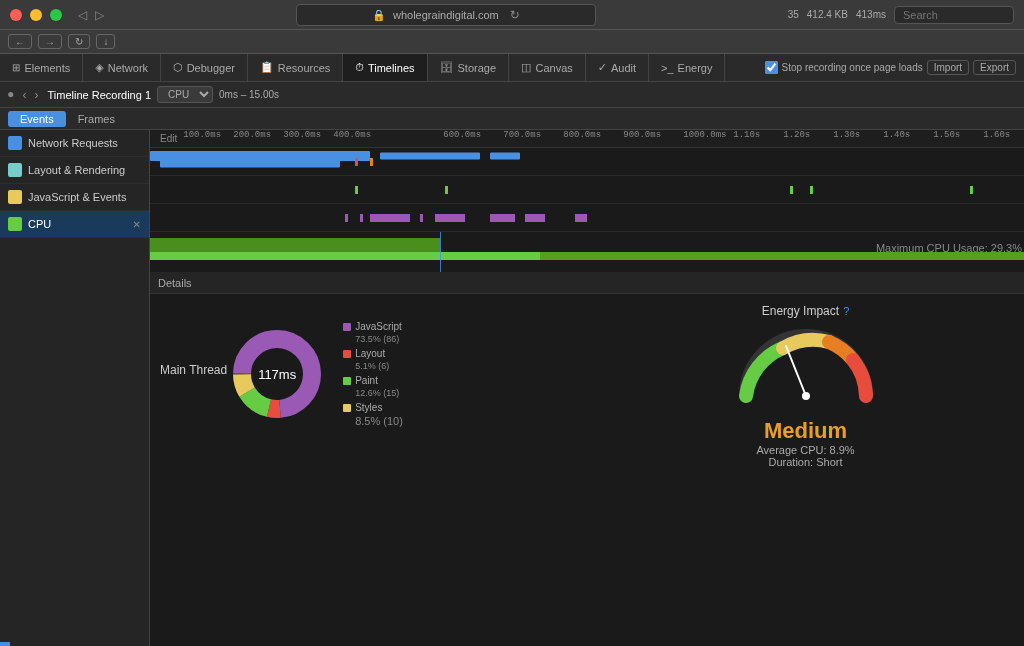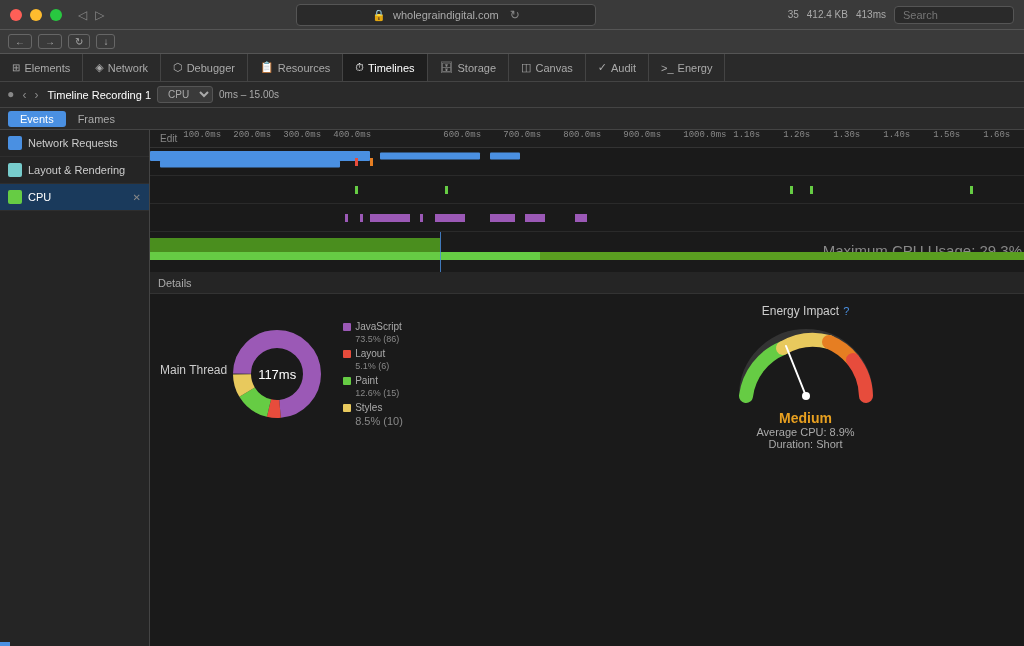--- a/index.html
+++ b/index.html
@@ -88,28 +88,28 @@
     .donut-center-text { position: absolute; top: 50%; left: 50%; transform: translate(-50%, -50%); font-size: 13px; color: #fff; font-weight: 500; text-align: center; }
     .donut-legend { display: flex; flex-direction: column; gap: 4px; }
     .legend-item { display: flex; align-items: center; gap: 4px; font-size: 10px; color: #aaa; }
     .legend-dot { width: 8px; height: 8px; border-radius: 1px; flex-shrink: 0; }
 
     
     .energy-section { display: flex; flex-direction: column; align-items: center; flex: 1; }
     .energy-title { color: #ccc; font-size: 12px; margin-bottom: 8px; font-weight: 500; display: flex; align-items: center; gap: 4px; }
     .question-mark { color: #4a90e2; font-size: 11px; }
     .gauge-container { position: relative; width: 140px; height: 80px; }
-    .gauge-label { color: #e8a020; font-size: 14px; font-weight: bold; margin-top: 4px; }
+    .gauge-label { color: #e8a020; font-size: 22px; font-weight: bold; margin-top: 12px; }
     .gauge-sub { color: #aaa; font-size: 11px; text-align: center; }
 
     
     .vline { position: absolute; top: 0; bottom: 0; width: 1px; background: #4a90e2; opacity: 0.8; pointer-events: none; }
 
     
-    .max-label { position: absolute; right: 2px; top: 10px; font-size: 15px; color: #888; }
+    .max-label { position: absolute; right: 2px; top: 10px; font-size: 11px; color: #888; }
 
     
     .marker-dot { position: absolute; width: 3px; height: 8px; background: #9b59b6; top: 50%; transform: translateY(-50%); }
     .marker-dot-red { background: #e74c3c; }
     .marker-dot-orange { background: #e67e22; }
   </style>
 </head>
 <body>
 
 <div class="browser-chrome">
@@ -170,20 +170,28 @@
       <span>Canvas</span>
     </div>
   <div class="devtools-tab">
       <span>✓</span>
       <span>Audit</span>
     </div>
   <div class="devtools-tab">
       <span>&gt;_</span>
       <span>Energy</span>
     </div>
+  <div class="devtools-tabs-right">
+    <label class="checkbox-label">
+      <input type="checkbox" checked="" style="">
+      <span>Stop recording once page loads</span>
+    </label>
+    <button style="background:none;border:1px solid #555;border-radius:3px;color:#aaa;font-size:10px;padding:1px 6px;cursor:pointer;">Import</button>
+    <button style="background:none;border:1px solid #555;border-radius:3px;color:#aaa;font-size:10px;padding:1px 6px;cursor:pointer;">Export</button>
+  </div>
 </div>
 
 <div class="timeline-toolbar">
   <div class="timeline-toolbar-left">
     <span style="color:#888;font-size:11px;cursor:pointer;">⏺</span>
     <div class="tl-nav">
       <button>‹</button>
       <button>›</button>
     </div>
     <span class="tl-label">Timeline Recording 1</span>
@@ -204,20 +212,24 @@
 <div class="main-layout">
 
   <div class="sidebar">
     <div class="sidebar-item">
       <span class="sidebar-icon si-network"></span>
       <span>Network Requests</span>
     </div>
     <div class="sidebar-item">
       <span class="sidebar-icon" style="background:#7cc;"></span>
       <span>Layout &amp; Rendering</span>
+    </div>
+    <div class="sidebar-item">
+      <span class="sidebar-icon si-js"></span>
+      <span>JavaScript &amp; Events</span>
     </div>
     <div class="sidebar-item active">
       <span class="sidebar-icon si-cpu"></span>
       <span>CPU</span>
       <span class="close-x">✕</span>
     </div>
   </div>
 
   <div class="timeline-area">
 

